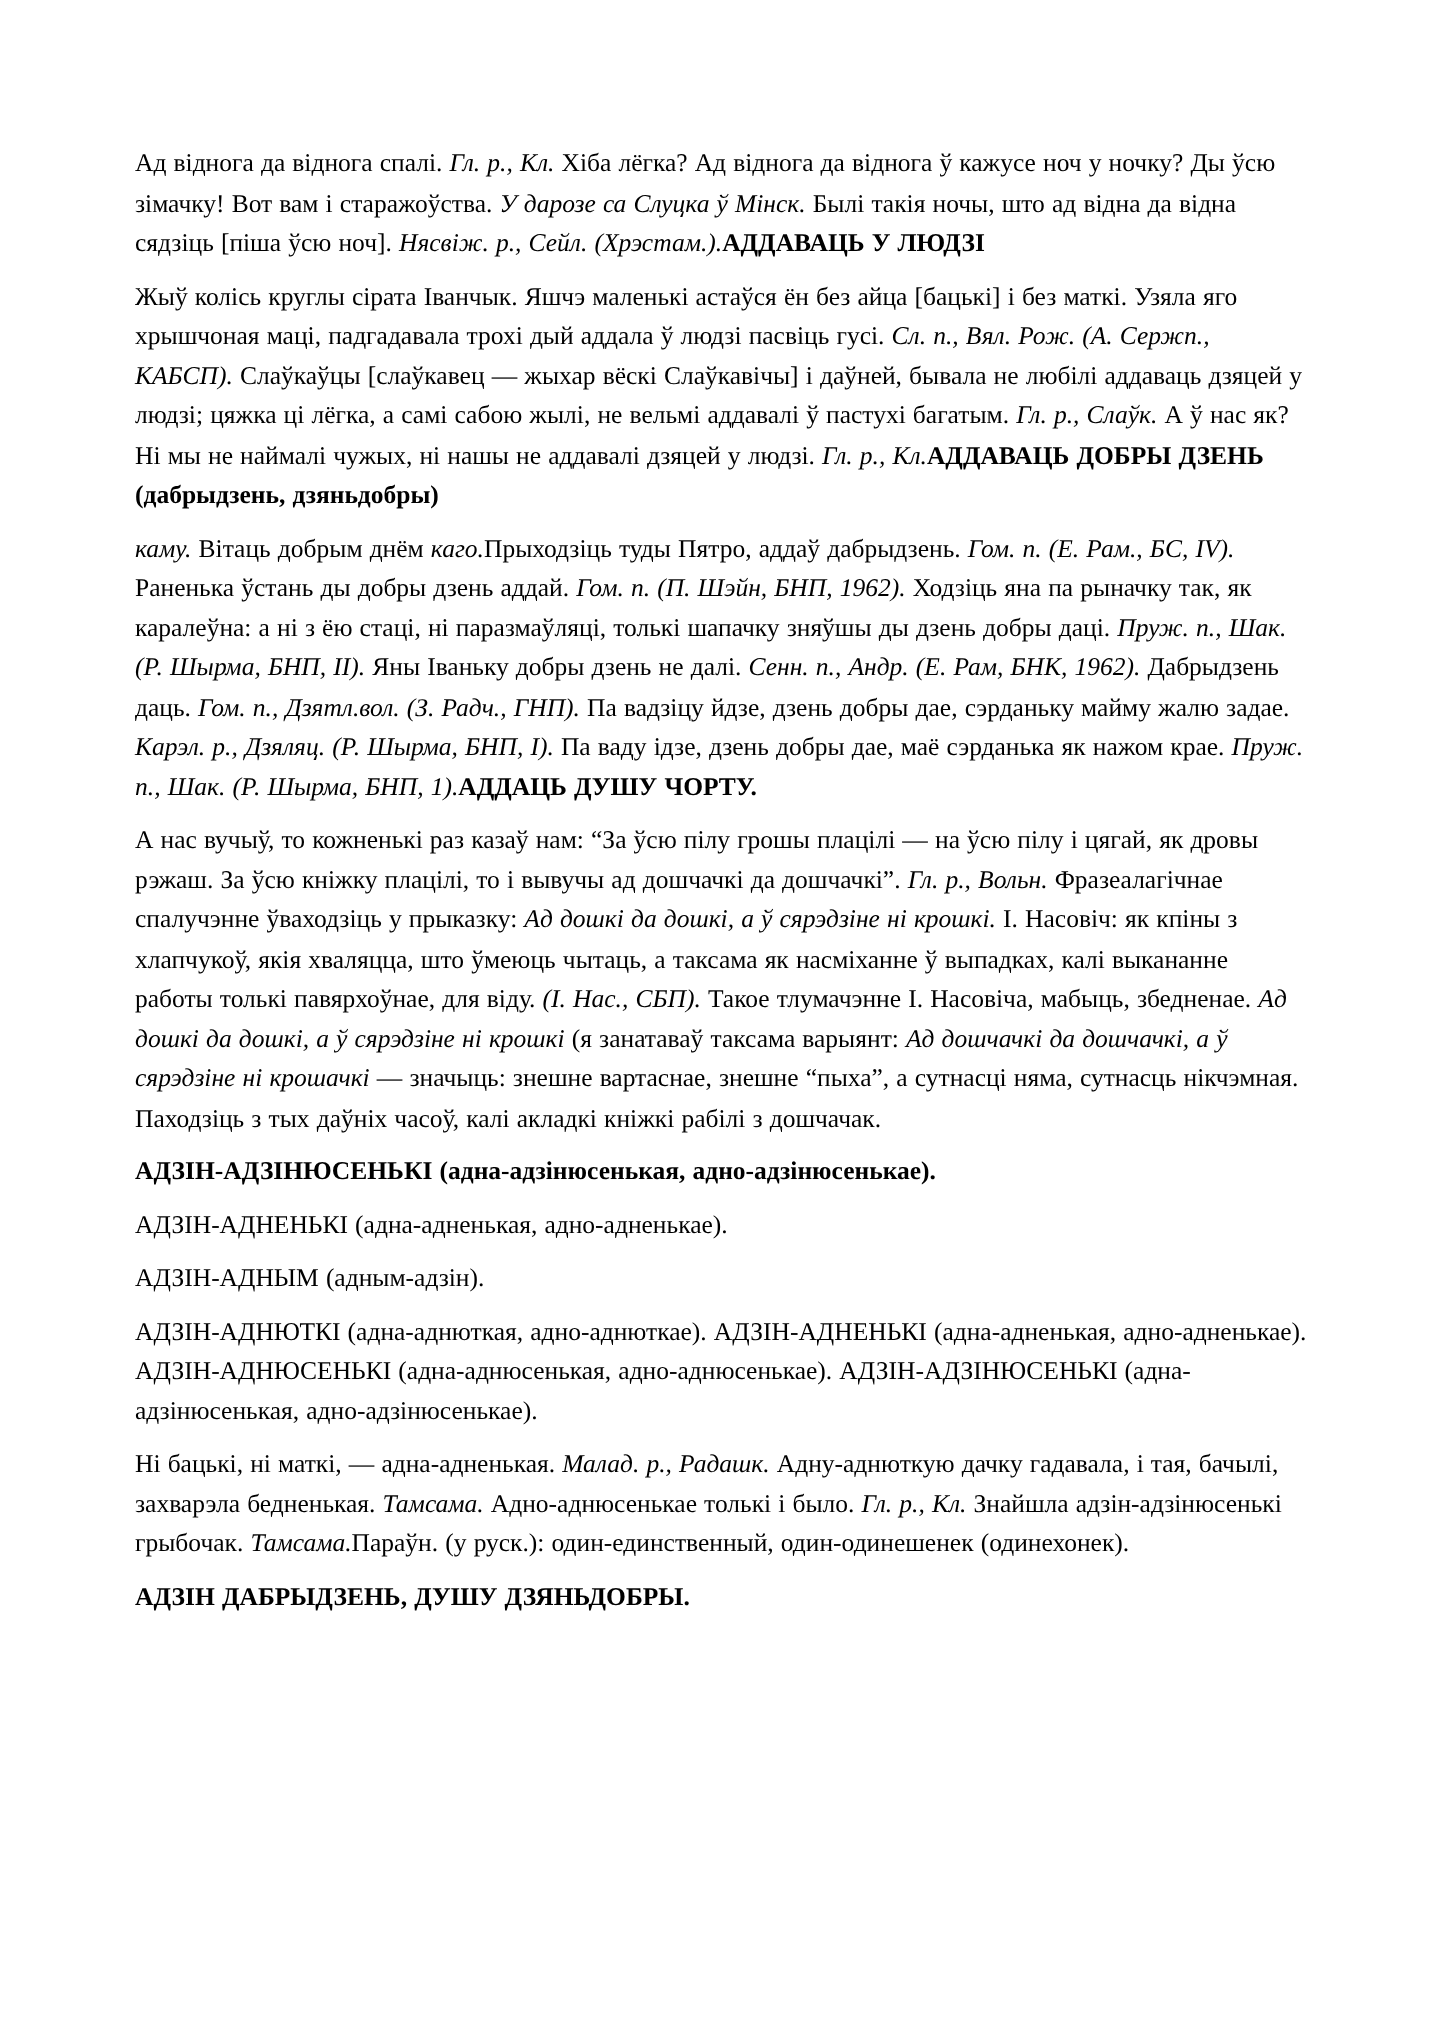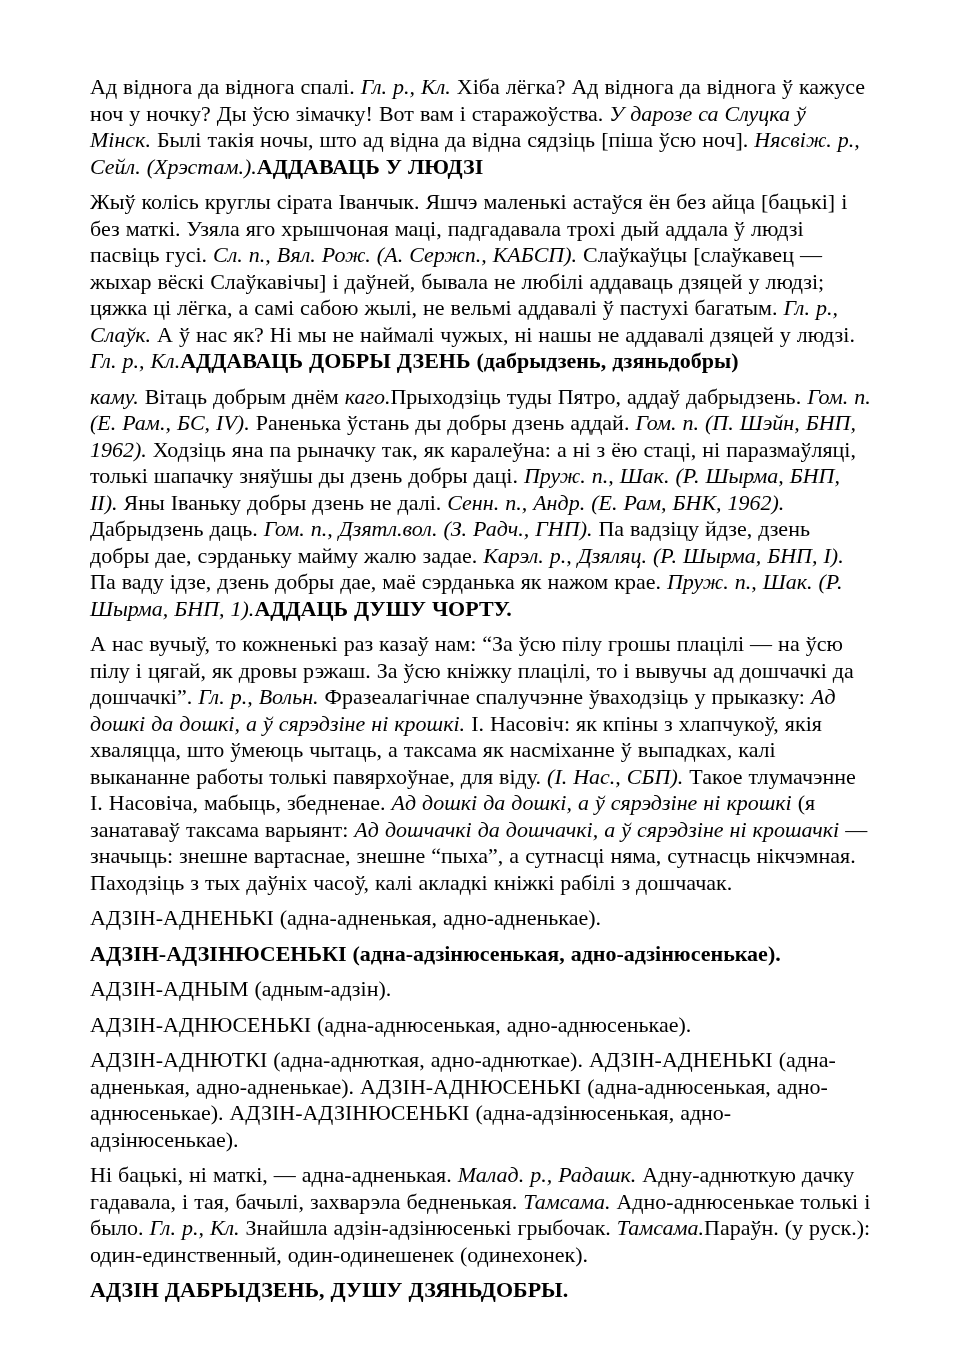--- a/index.html
+++ b/index.html
@@ -11,24 +11,24 @@
     position: relative;
     width: 960px;
     height: 1357px;
     background: #ffffff;
     color: #000000;
     overflow: hidden;
     font-family: "Liberation Serif", "DejaVu Serif", serif;
   }
   .content {
     position: absolute;
-    top: 74px;
+    top: 96px;
     left: 90px;
     width: 782px;
-    font-size: 22px;
+    font-size: 17px;
     line-height: 26.5px;
     text-align: left;
     word-spacing: 0.5px;
   }
   .content p {
     margin: 0 0 9px 0;
     padding: 0;
   }
   .run-r { font-style: normal; font-weight: normal; }
   .run-i { font-style: italic;  font-weight: normal; }
@@ -36,21 +36,20 @@
 </style>
 </head>
 <body>
 
 <div class="page">
   <div class="content" id="doc-content">
       <p><span class="run-r">Ад віднога да віднога спалі. </span><span class="run-i">Гл. р., Кл.</span><span class="run-r"> Хіба лёгка? Ад віднога да віднога ў кажусе ноч у ночку? Ды ўсю зімачку! Вот вам і старажоўства. </span><span class="run-i">У дарозе са Слуцка ў Мінск.</span><span class="run-r"> Былі такія ночы, што ад відна да відна сядзіць [піша ўсю ноч]. </span><span class="run-i">Нясвіж. р., Сейл. (Хрэстам.).</span><span class="run-b">АДДАВАЦЬ У ЛЮДЗІ</span></p>
       <p><span class="run-r">Жыў колісь круглы сірата Іванчык. Яшчэ маленькі астаўся ён без айца [бацькі] і без маткі. Узяла яго хрышчоная маці, падгадавала трохі дый аддала ў людзі пасвіць гусі. </span><span class="run-i">Сл. п., Вял. Рож. (А. Сержп., КАБСП).</span><span class="run-r"> Слаўкаўцы [слаўкавец — жыхар вёскі Слаўкавічы] і даўней, бывала не любілі аддаваць дзяцей у людзі; цяжка ці лёгка, а самі сабою жылі, не вельмі аддавалі ў пастухі багатым. </span><span class="run-i">Гл. р., Слаўк.</span><span class="run-r"> А ў нас як? Ні мы не наймалі чужых, ні нашы не аддавалі дзяцей у людзі. </span><span class="run-i">Гл. р., Кл.</span><span class="run-b">АДДАВАЦЬ ДОБРЫ ДЗЕНЬ (дабрыдзень, дзяньдобры)</span></p>
       <p><span class="run-i">каму.</span><span class="run-r"> Вітаць добрым днём </span><span class="run-i">каго.</span><span class="run-r">Прыходзіць туды Пятро, аддаў дабрыдзень. </span><span class="run-i">Гом. п. (Е. Рам., БС, IV).</span><span class="run-r"> Раненька ўстань ды добры дзень аддай. </span><span class="run-i">Гом. п. (П. Шэйн, БНП, 1962).</span><span class="run-r"> Ходзіць яна па рыначку так, як каралеўна: а ні з ёю стаці, ні паразмаўляці, толькі шапачку зняўшы ды дзень добры даці. </span><span class="run-i">Пруж. п., Шак. (Р. Шырма, БНП, II).</span><span class="run-r"> Яны Іваньку добры дзень не далі. </span><span class="run-i">Сенн. п., Андр. (Е. Рам, БНК, 1962).</span><span class="run-r"> Дабрыдзень даць. </span><span class="run-i">Гом. п., Дзятл.вол. (З. Радч., ГНП).</span><span class="run-r"> Па вадзіцу йдзе, дзень добры дае, сэрданьку майму жалю задае. </span><span class="run-i">Карэл. р., Дзяляц. (Р. Шырма, БНП, І).</span><span class="run-r"> Па ваду ідзе, дзень добры дае, маё сэрданька як нажом крае. </span><span class="run-i">Пруж. п., Шак. (Р. Шырма, БНП, 1).</span><span class="run-b">АДДАЦЬ ДУШУ ЧОРТУ.</span></p>
       <p><span class="run-r">А нас вучыў, то кожненькі раз казаў нам: “За ўсю пілу грошы плацілі — на ўсю пілу і цягай, як дровы рэжаш. За ўсю кніжку плацілі, то і вывучы ад дошчачкі да дошчачкі”. </span><span class="run-i">Гл. р., Вольн.</span><span class="run-r"> Фразеалагічнае спалучэнне ўваходзіць у прыказку: </span><span class="run-i">Ад дошкі да дошкі, а ў сярэдзіне ні крошкі.</span><span class="run-r"> І. Насовіч: як кпіны з хлапчукоў, якія хваляцца, што ўмеюць чытаць, а таксама як насміханне ў выпадках, калі выкананне работы толькі павярхоўнае, для віду. </span><span class="run-i">(І. Нас., СБП).</span><span class="run-r"> Такое тлумачэнне І. Насовіча, мабыць, збедненае. </span><span class="run-i">Ад дошкі да дошкі, а ў сярэдзіне ні крошкі</span><span class="run-r"> (я занатаваў таксама варыянт: </span><span class="run-i">Ад дошчачкі да дошчачкі, а ў сярэдзіне ні крошачкі</span><span class="run-r"> — значыць: знешне вартаснае, знешне “пыха”, а сутнасці няма, сутнасць нікчэмная. Паходзіць з тых даўніх часоў, калі акладкі кніжкі рабілі з дошчачак.</span></p>
+      <p><span class="run-b">АДЗІН-АДЗІНЮСЕНЬКІ (адна-адзінюсенькая, адно-адзінюсенькае).</span></p>
       <p><span class="run-r">АДЗІН-АДНЕНЬКІ (адна-адненькая, адно-адненькае).</span></p>
-      <p><span class="run-b">АДЗІН-АДЗІНЮСЕНЬКІ (адна-адзінюсенькая, адно-адзінюсенькае).</span></p>
       <p><span class="run-r">АДЗІН-АДНЫМ (адным-адзін).</span></p>
-      <p><span class="run-r">АДЗІН-АДНЮСЕНЬКІ (адна-аднюсенькая, адно-аднюсенькае).</span></p>
       <p><span class="run-r">АДЗІН-АДНЮТКІ (адна-аднюткая, адно-аднюткае). АДЗІН-АДНЕНЬКІ (адна-адненькая, адно-адненькае). АДЗІН-АДНЮСЕНЬКІ (адна-аднюсенькая, адно-аднюсенькае). АДЗІН-АДЗІНЮСЕНЬКІ (адна-адзінюсенькая, адно-адзінюсенькае).</span></p>
       <p><span class="run-r">Ні бацькі, ні маткі, — адна-адненькая. </span><span class="run-i">Малад. р., Радашк.</span><span class="run-r"> Адну-аднюткую дачку гадавала, і тая, бачылі, захварэла бедненькая. </span><span class="run-i">Тамсама.</span><span class="run-r"> Адно-аднюсенькае толькі і было. </span><span class="run-i">Гл. р., Кл.</span><span class="run-r"> Знайшла адзін-адзінюсенькі грыбочак. </span><span class="run-i">Тамсама.</span><span class="run-r">Параўн. (у руск.): один-единственный, один-одинешенек (одинехонек).</span></p>
       <p><span class="run-b">АДЗІН ДАБРЫДЗЕНЬ, ДУШУ ДЗЯНЬДОБРЫ.</span></p>
     </div>
 </div>
 
 </body></html>

